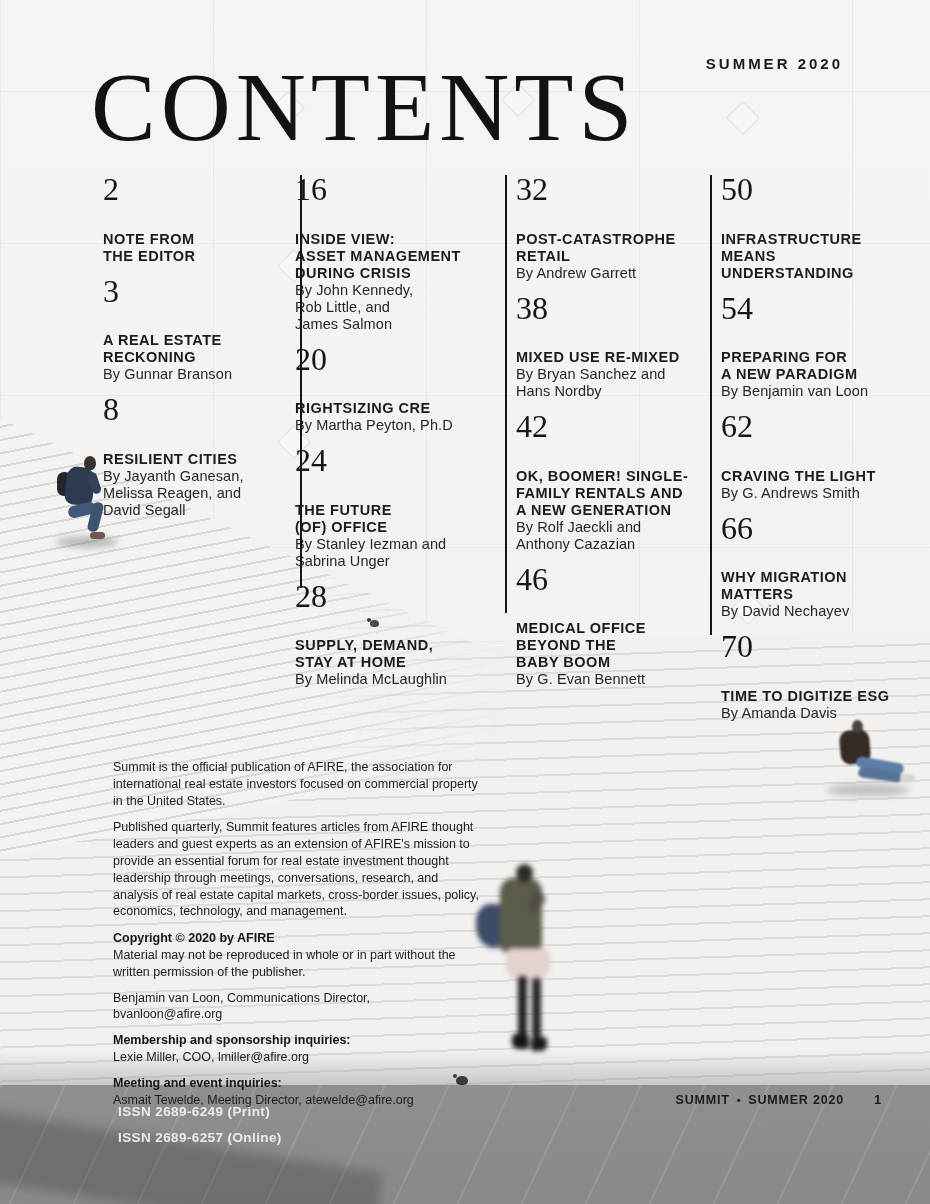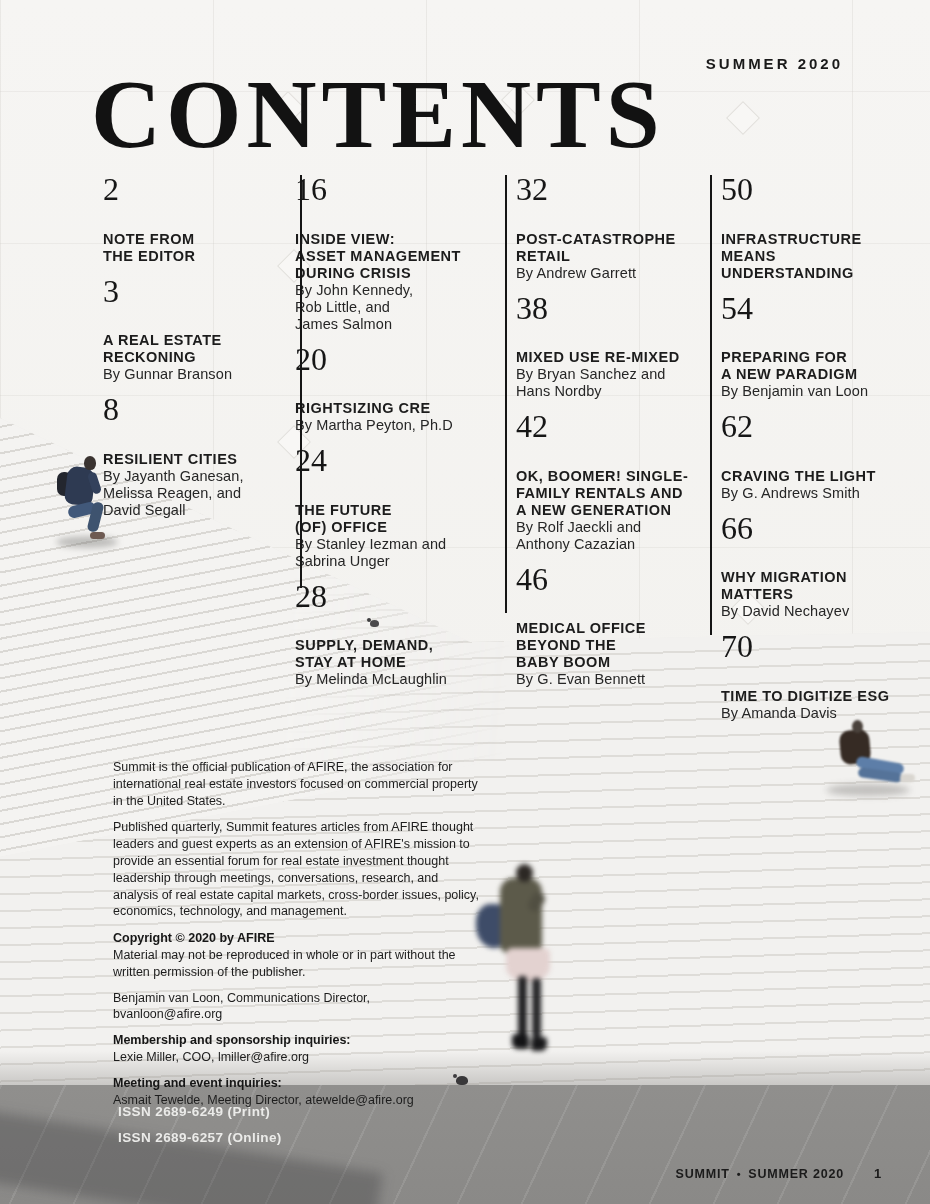--- a/index.html
+++ b/index.html
@@ -93,22 +93,22 @@
   .pigeon::before { content:""; position:absolute; left:-3px; top:-2px; width:4px; height:4px; background:#3e3d3f; border-radius:50%; }
   #pigeon-1 { left:370px; top:620px; width:9px; height:7px; }
   #pigeon-2 { left:456px; top:1076px; width:12px; height:9px; background:#39383a; }
 
   
   .issue-label {
     position:absolute; top:55px; right:87px;
     font-size:15px; font-weight:bold; letter-spacing:3px; color:#1a1a1a;
   }
   .page-title {
-    position:absolute; left:91px; top:66px;
-    font-size:97px; line-height:1; letter-spacing:5px; font-weight:bold; color:#121212;
+    position:absolute; left:91px; top:59px;
+    font-size:97px; line-height:1; letter-spacing:5px; font-weight:normal; color:#121212;
   }
   .toc { position:absolute; left:103px; top:173px; width:830px; }
   .toc-col { position:absolute; top:0; width:200px; }
   .toc-divider { position:absolute; top:2px; width:2px; background:#151515; }
   .toc-item { margin-bottom:10px; }
   .toc-num { font-size:32px; line-height:1.05; margin-bottom:3px; color:#161616; }
   .toc-title {
     font-size:14.5px; line-height:17px; font-weight:bold; letter-spacing:.5px;
     text-transform:uppercase; white-space:pre-line; color:#1c1c1c;margin-top:24px;
   }
@@ -117,21 +117,21 @@
   .about { position:absolute; left:113px; top:716px; width:400px;margin-top:43px; }
   .about p { font-size:12.5px; line-height:16.8px; white-space:pre-line; margin-bottom:10px; color:#1d1d1d; }
   .about-section { margin-bottom:9px; }
   .about-heading { font-size:12.5px; line-height:16.8px; font-weight:bold; color:#161616; }
   .about-body { font-size:12.5px; line-height:16.8px; white-space:pre-line; color:#1d1d1d; }
 
   .issn { position:absolute; left:118px; top:1099px; color:#ebebe9; font-size:13.5px; font-weight:bold; letter-spacing:.4px; }
   .issn div { line-height:26px; }
 
   .folio {
-    position:absolute; top:1166px; right:48px; display:flex; align-items:center;
+    position:absolute; top:1092px; right:48px; display:flex; align-items:center;
     font-size:12.5px; font-weight:bold; letter-spacing:.8px; color:#1b1b1b;
   }
   .folio .sep { margin:0 7px; font-size:11px; }
   .folio .pageno { margin-left:30px; font-size:13px; }
 </style>
 </head>
 <body>
 
 <div id="page">
 

